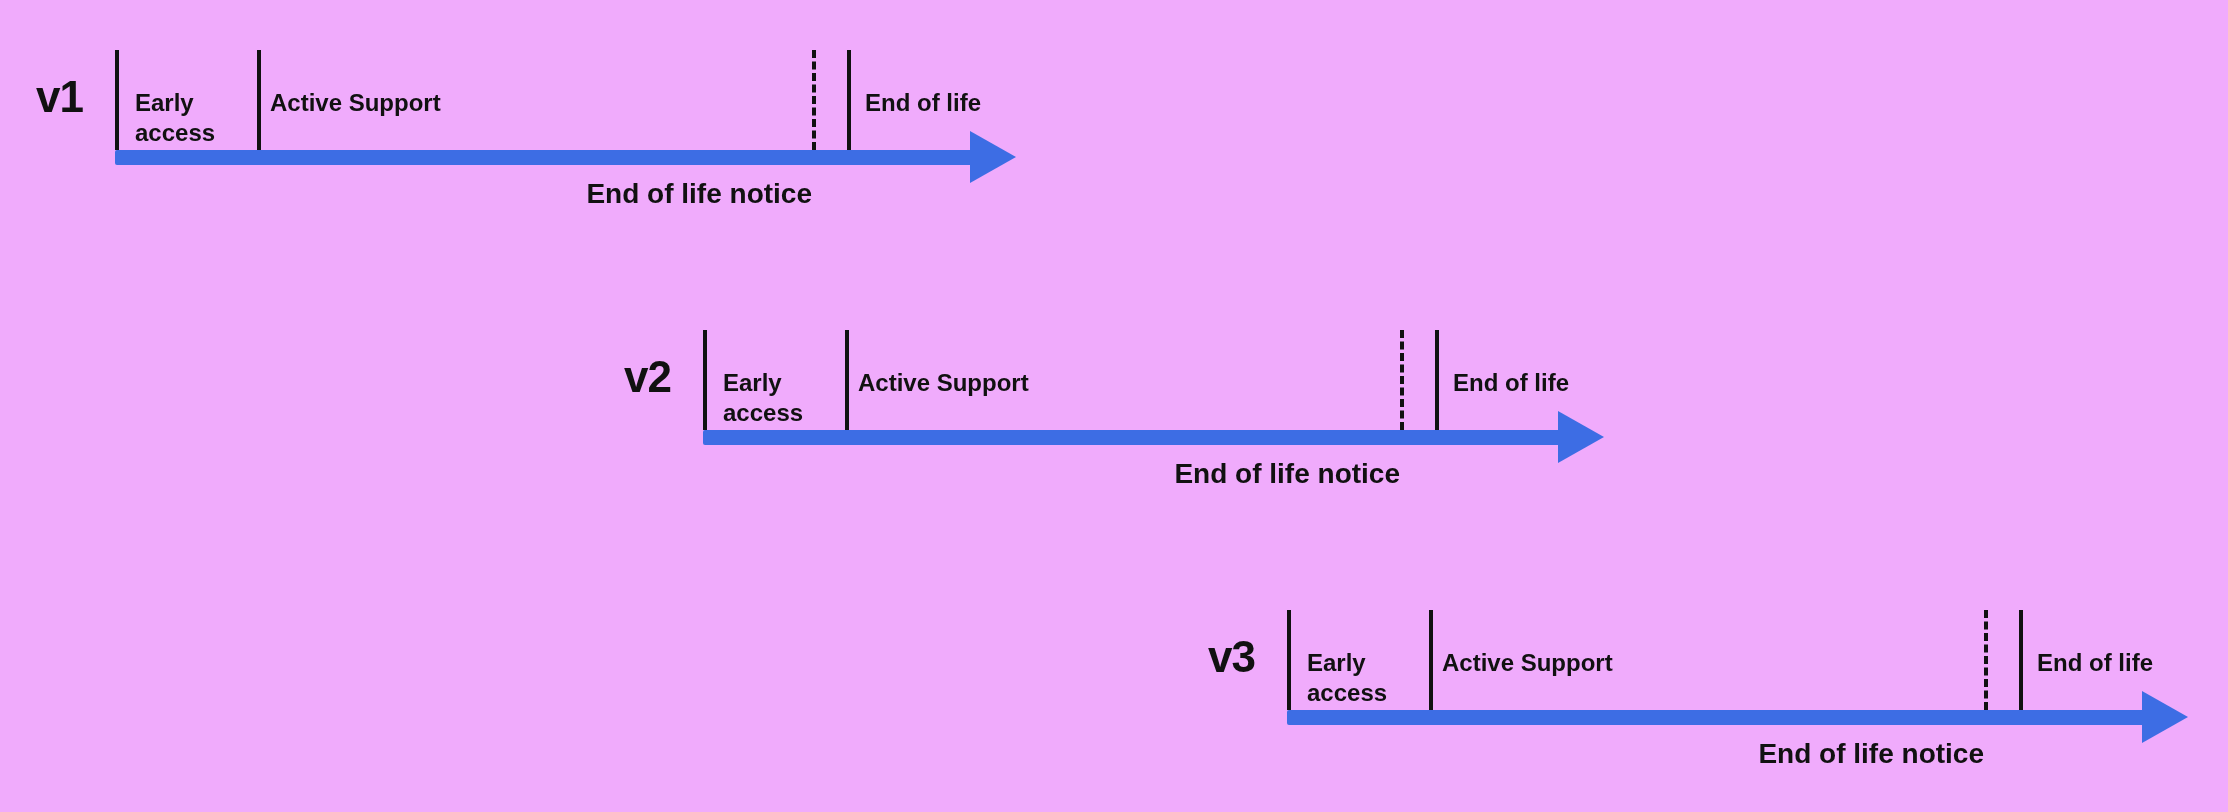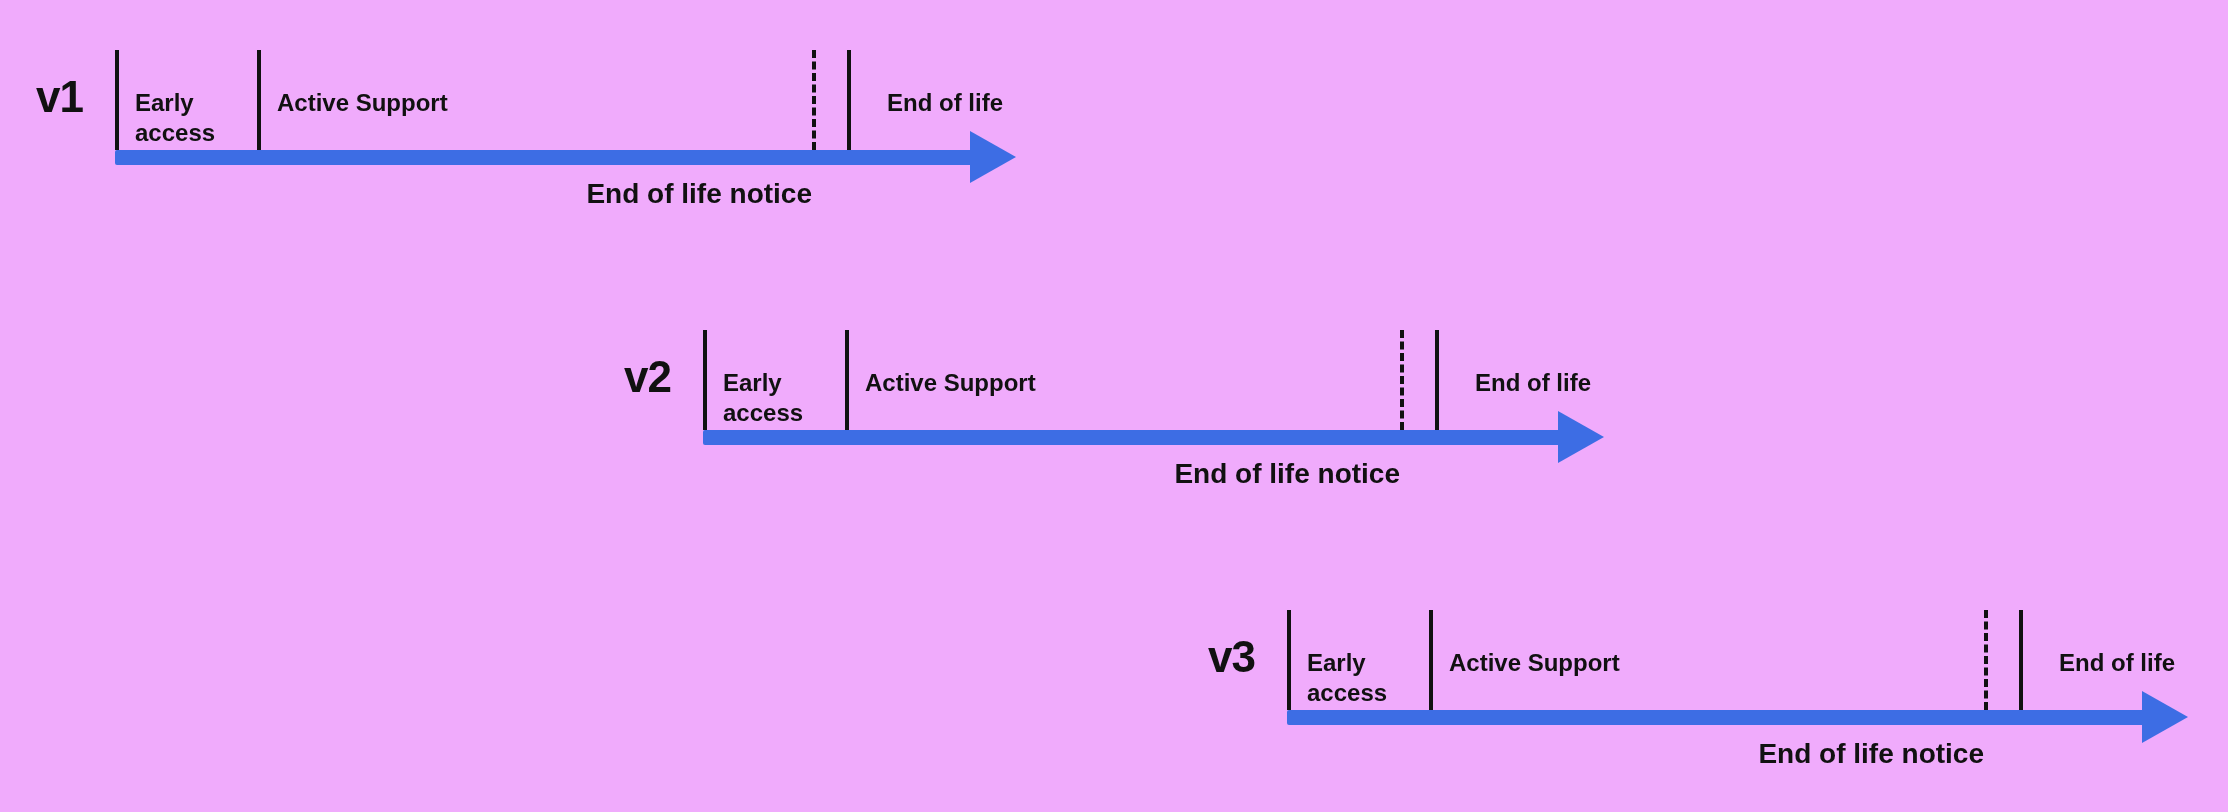--- a/index.html
+++ b/index.html
@@ -57,25 +57,25 @@
     font-weight: 700;
     color: var(--text, #111111);
     line-height: 1.25;
     margin-top: 36px;
   }
   .label-early {
     left: 99px;
     width: 110px;
   }
   .label-active {
-    left: 241px;
+    left: 234px;
     white-space: nowrap;
   }
   .label-eol {
-    left: 851px;
+    left: 829px;
     white-space: nowrap;
   }
   .bar {
     position: absolute;
     left: 79px;
     top: 100px;
     width: 858px;
     height: 15px;
     background: var(--arrow, #3D6DE4);
     border-radius: 2px;

